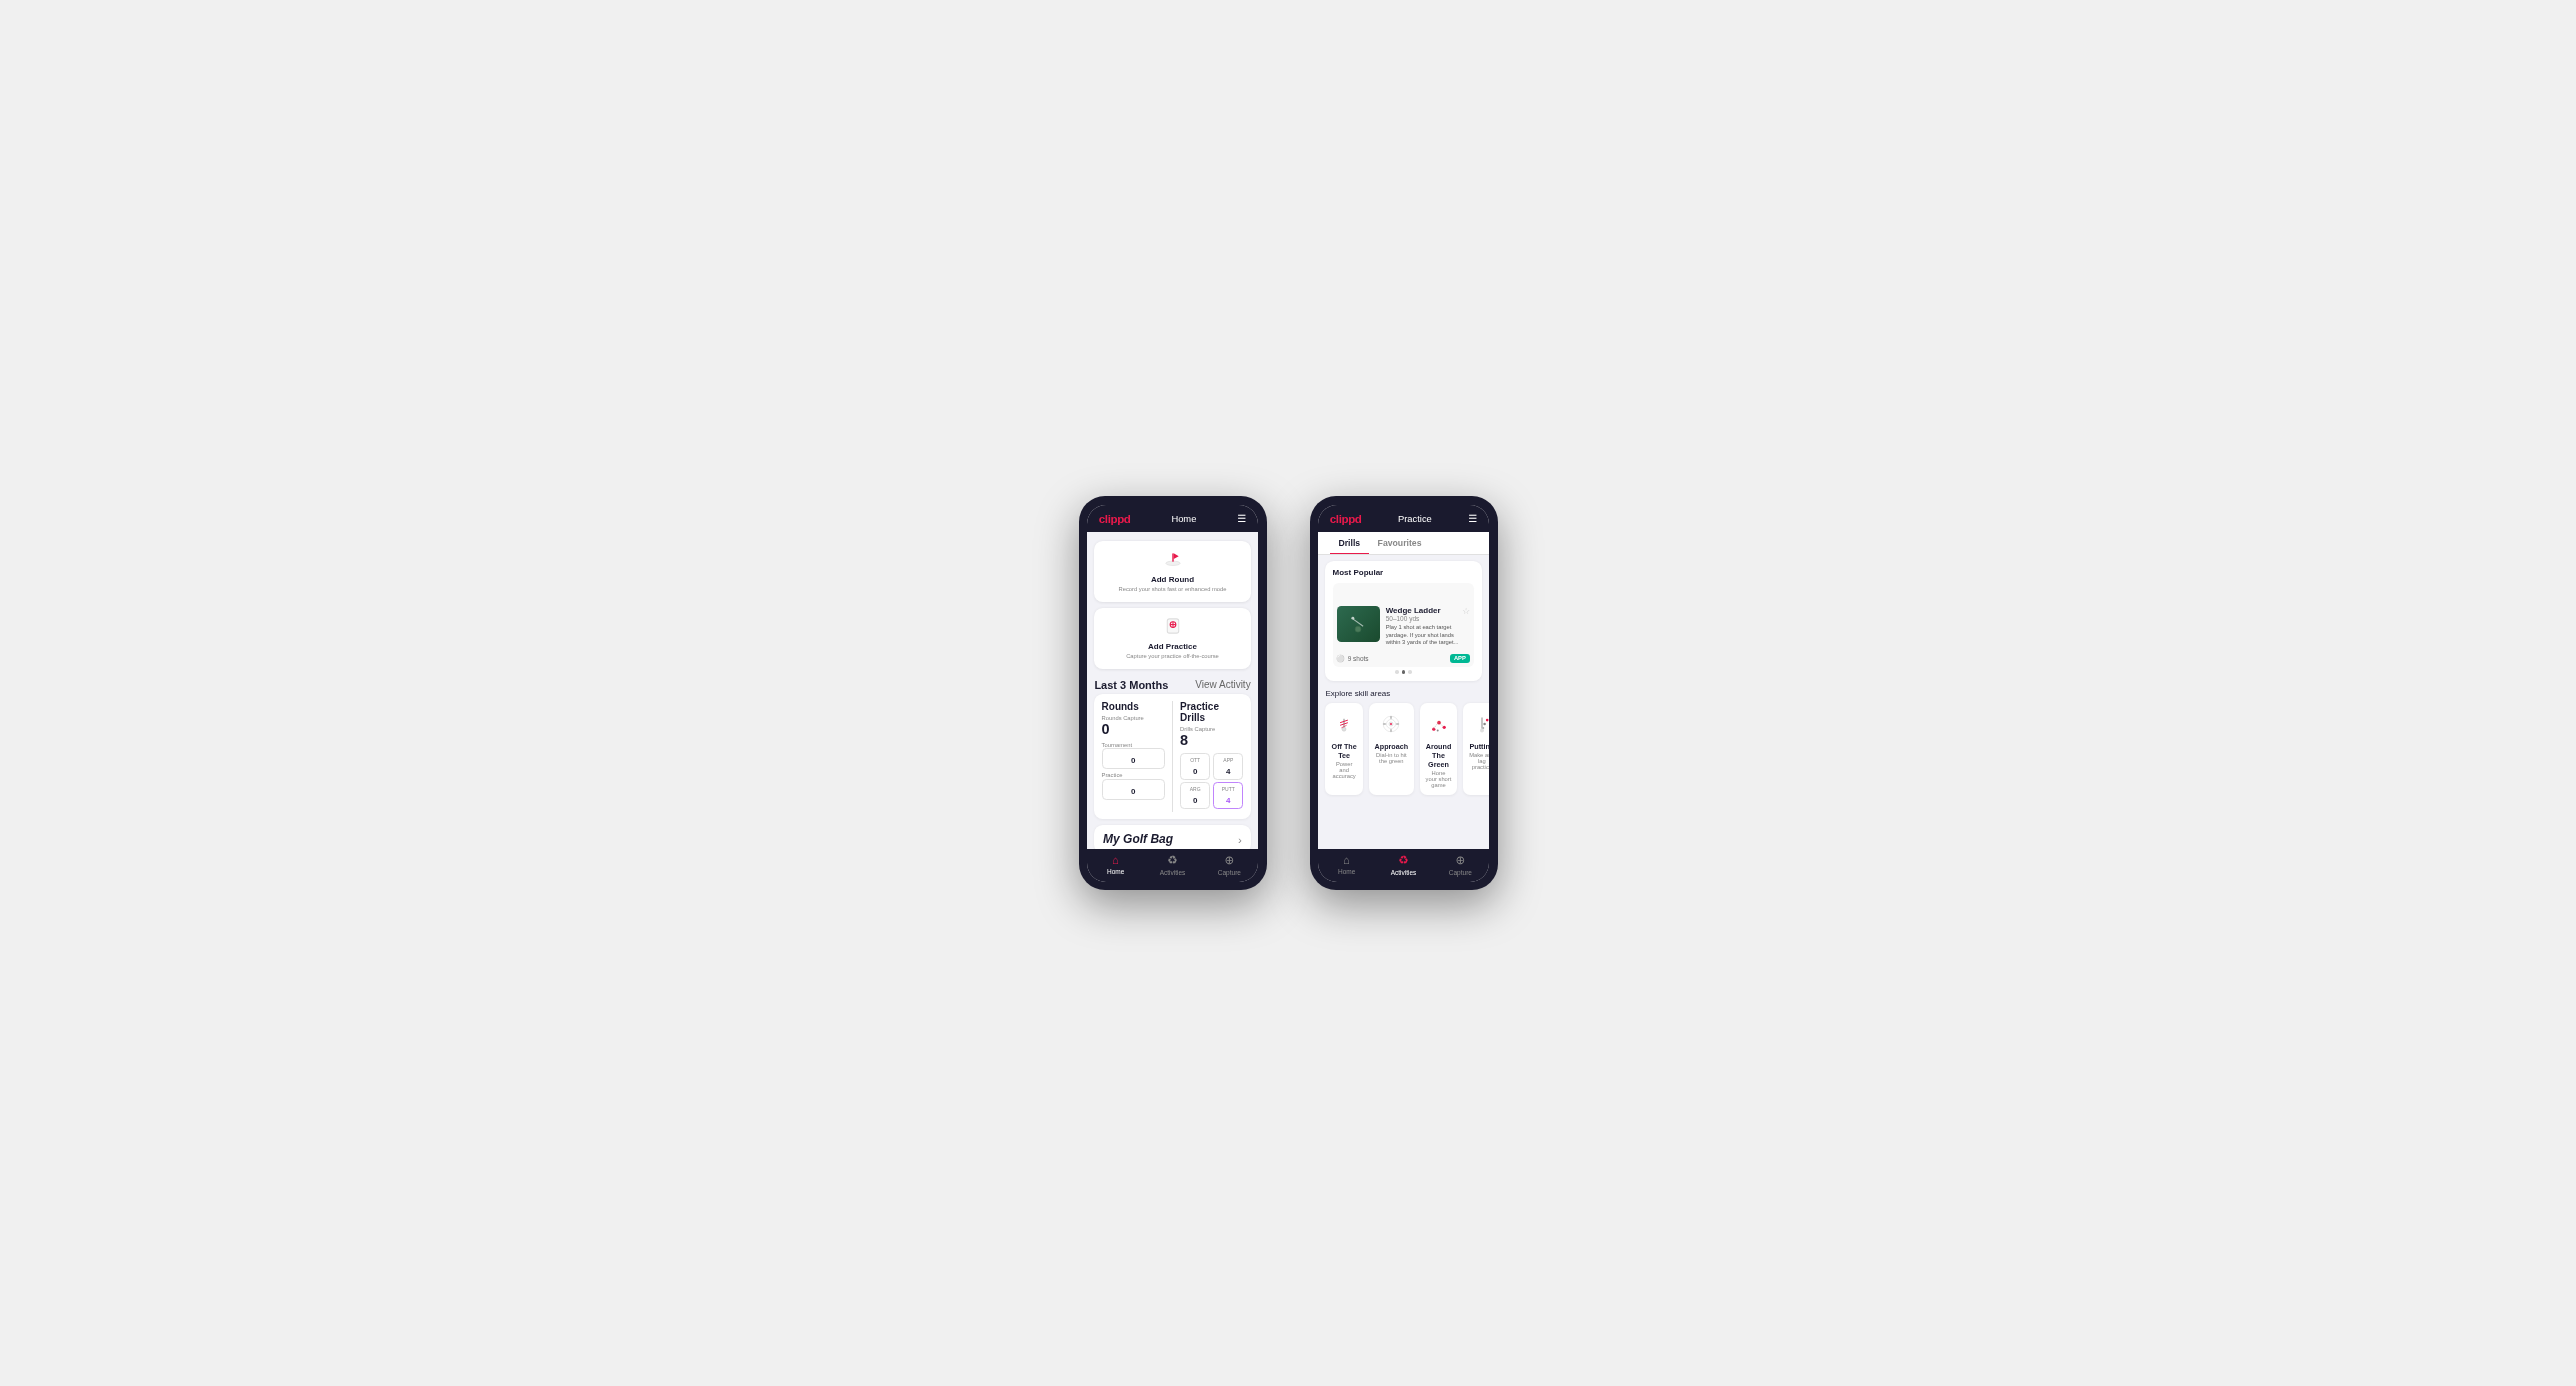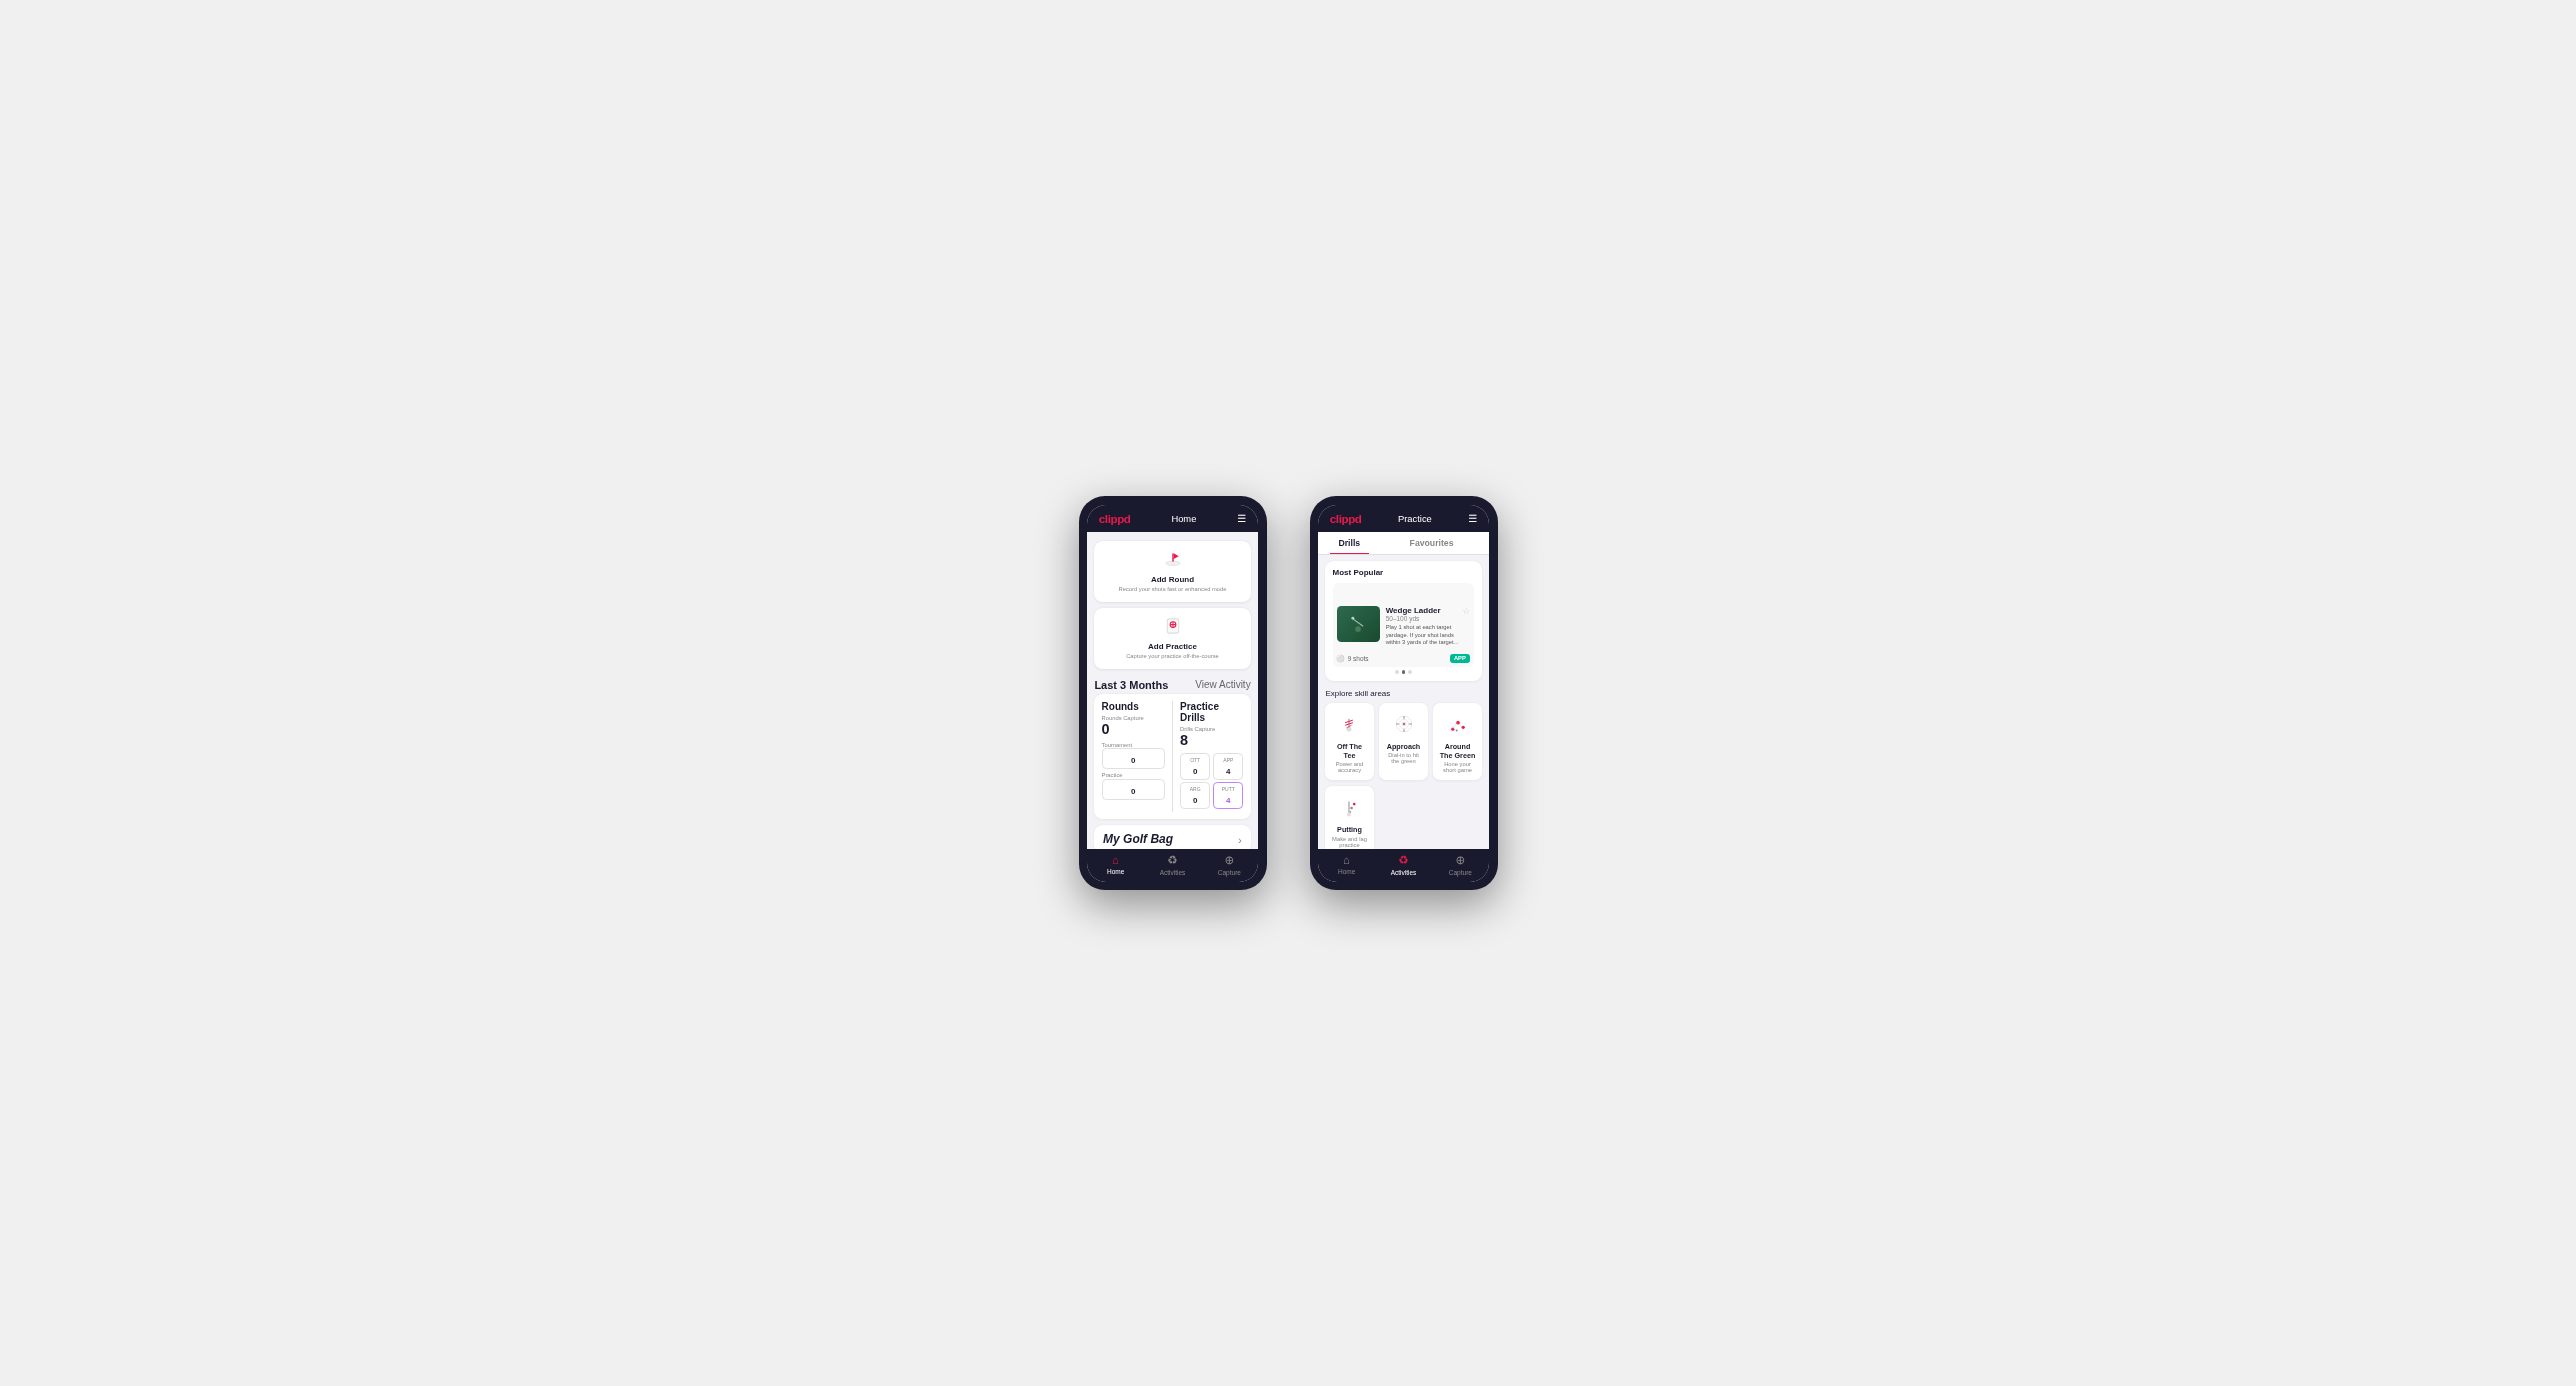--- a/index.html
+++ b/index.html
@@ -258,21 +258,20 @@
     }
 
     
     
     .tabs-row {
       display: flex;
       background: white;
       padding: 0 11.6px;
       border-bottom: 0.7px solid #e0e0e0;
       flex-shrink: 0;
-      gap: 32px;
     }
 
     .tab {
       padding: 5.8px 8.7px;
       font-size: 8.7px;
       font-weight: 600;
       color: #888;
       cursor: pointer;
       border-bottom: 1.4px solid transparent;
       margin-bottom: -0.7px;
@@ -403,21 +402,21 @@
     
     .explore-title {
       font-size: 8px;
       font-weight: 400;
       color: #1a1a2e;
       padding: 2.9px 7.2px 4.3px;
     }
 
     .skill-grid {
       display: grid;
-      grid-template-columns: 1fr 1fr 1fr;
+      grid-template-columns: 1fr 1fr 1fr 1fr;
       gap: 5.8px;
       padding: 0 7.2px 5.8px;
     }
 
     .skill-card {
       background: white;
       border-radius: 7.2px;
       padding: 7.2px 5.8px;
       text-align: center;
       box-shadow: 0 0.7px 2.9px rgba(0,0,0,0.06);

